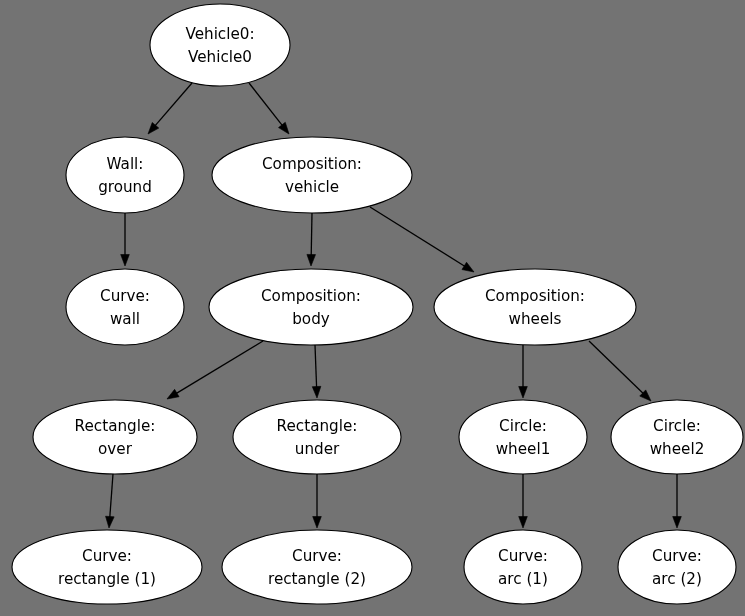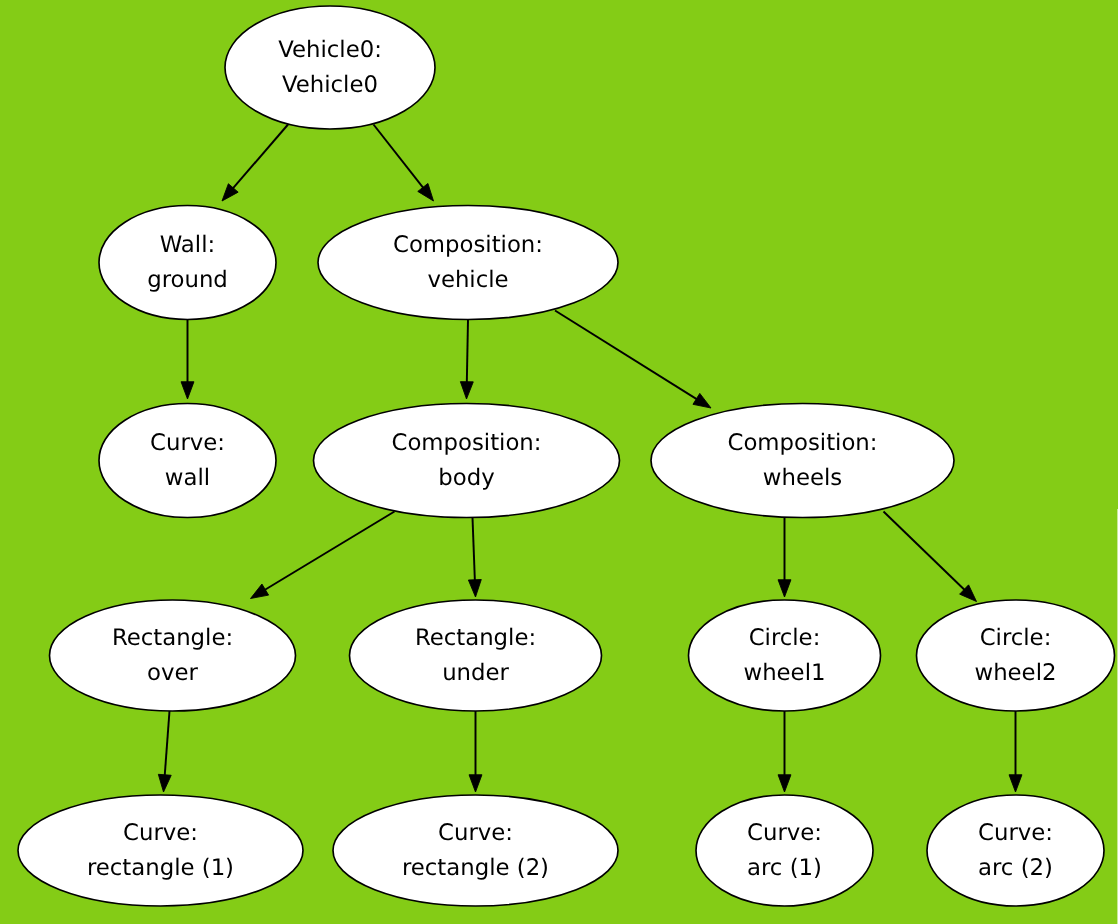--- a/index.html
+++ b/index.html
@@ -10,21 +10,21 @@
   body {
     width: 745px;
     height: 616px;
     font-family: "DejaVu Sans", sans-serif;
     overflow: hidden;
   }
   #graph-root {
     position: relative;
     width: 745px;
     height: 616px;
-    background: #84cc16;
+    background: #737373;
   }
   svg#graph-canvas {
     display: block;
     width: 745px;
     height: 616px;
   }
   .node-ellipse {
     fill: #ffffff;
     stroke: #000000;
     stroke-width: 1.1;

